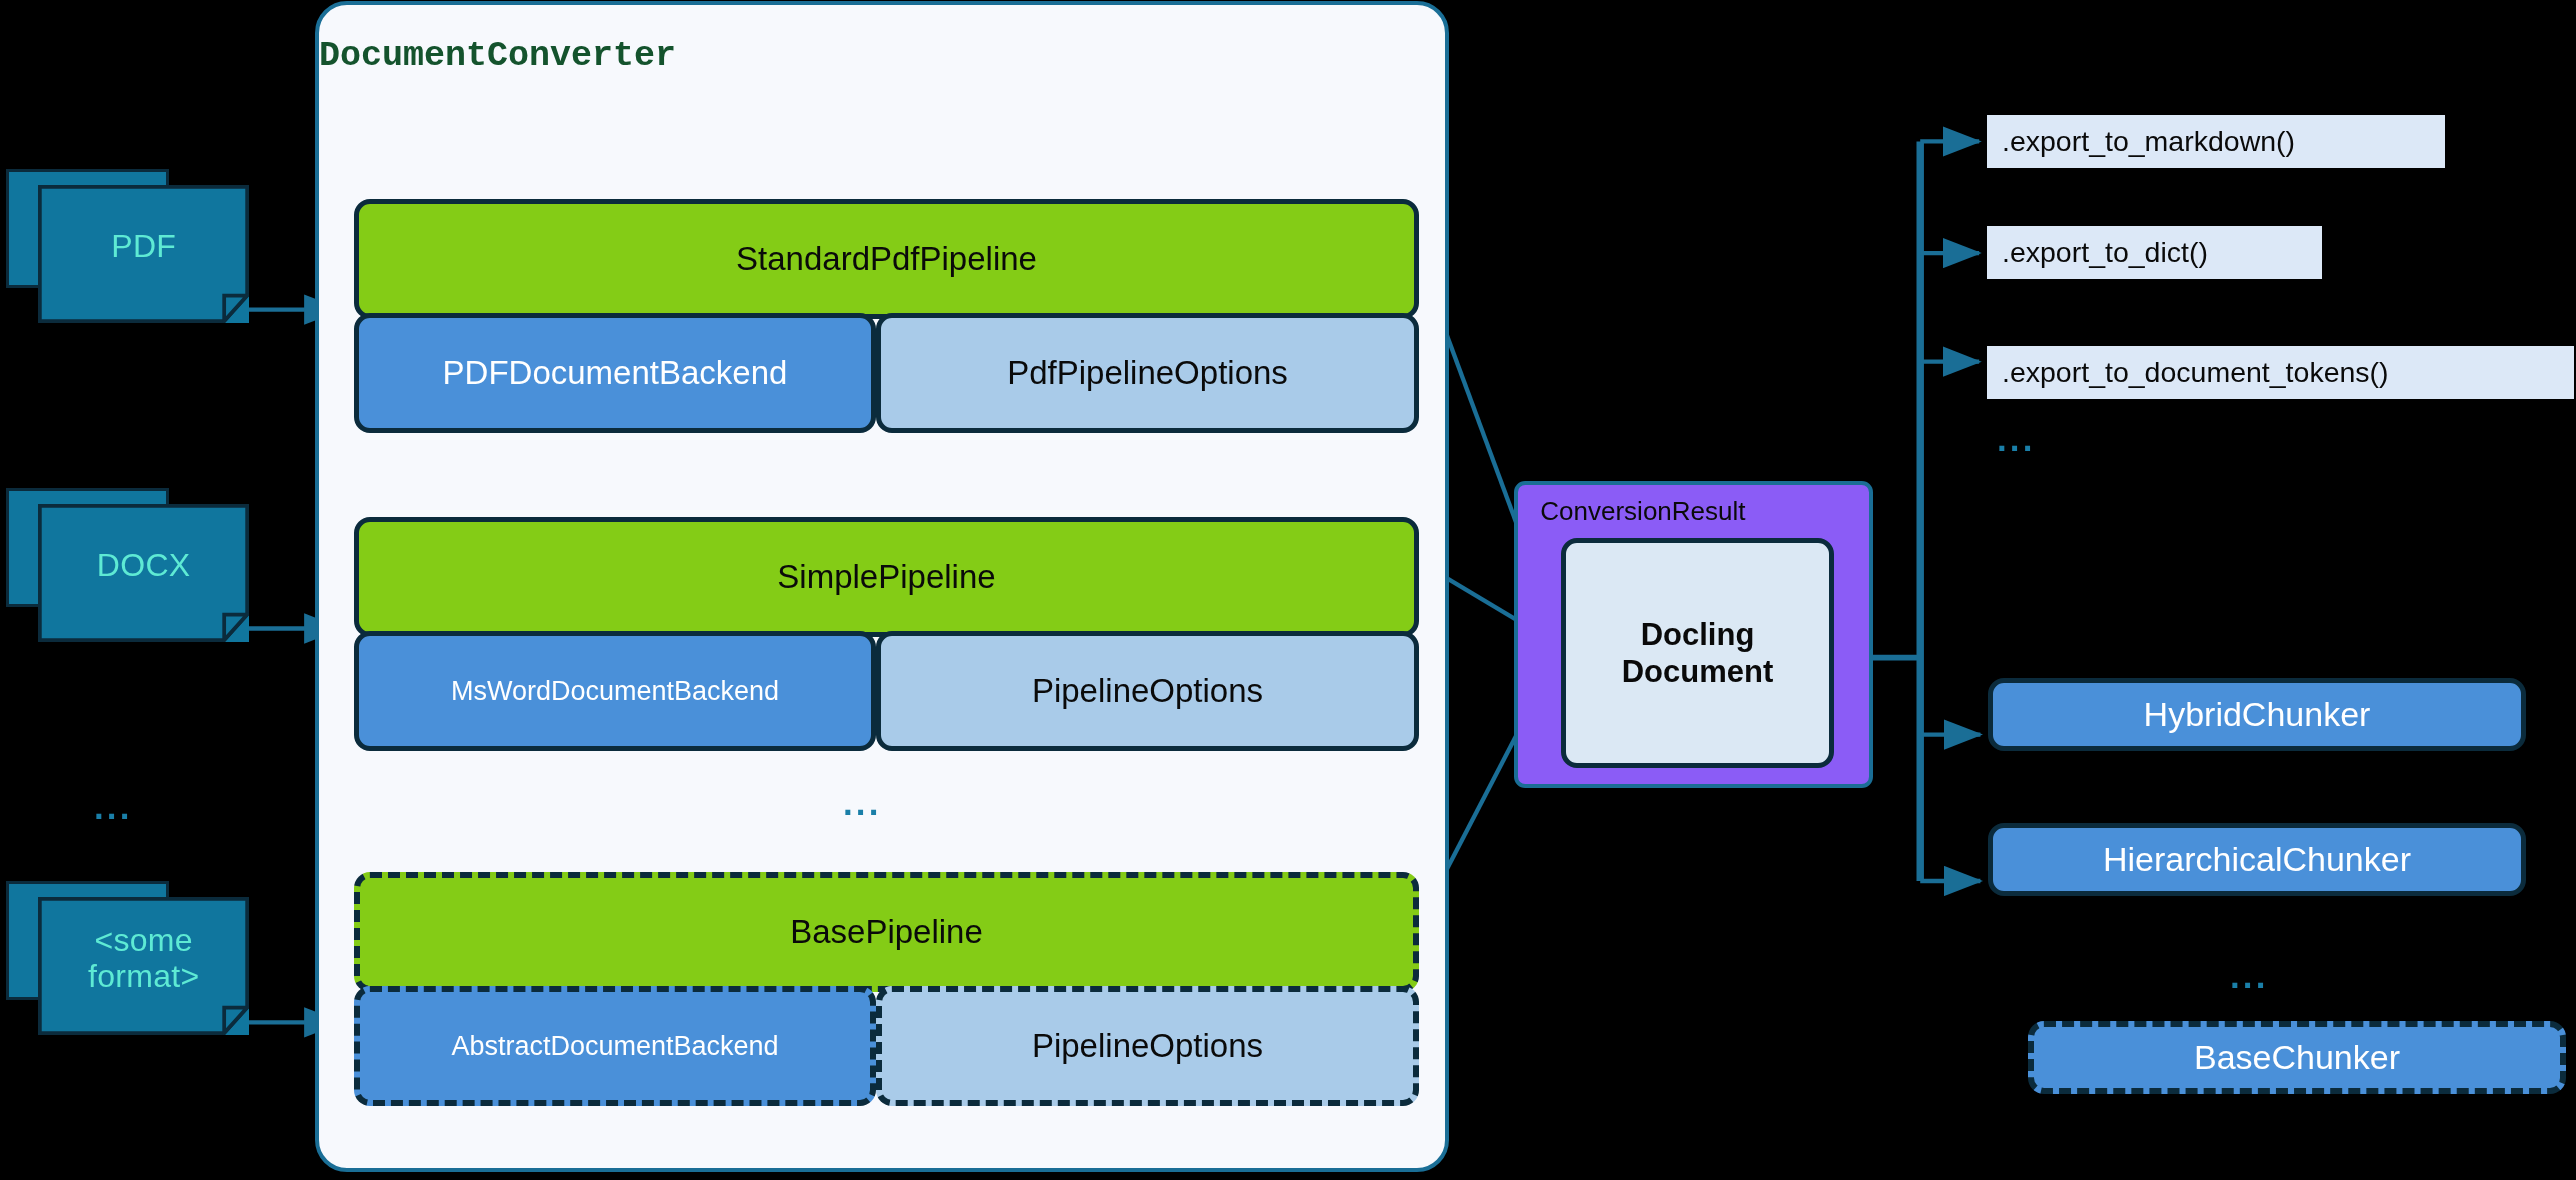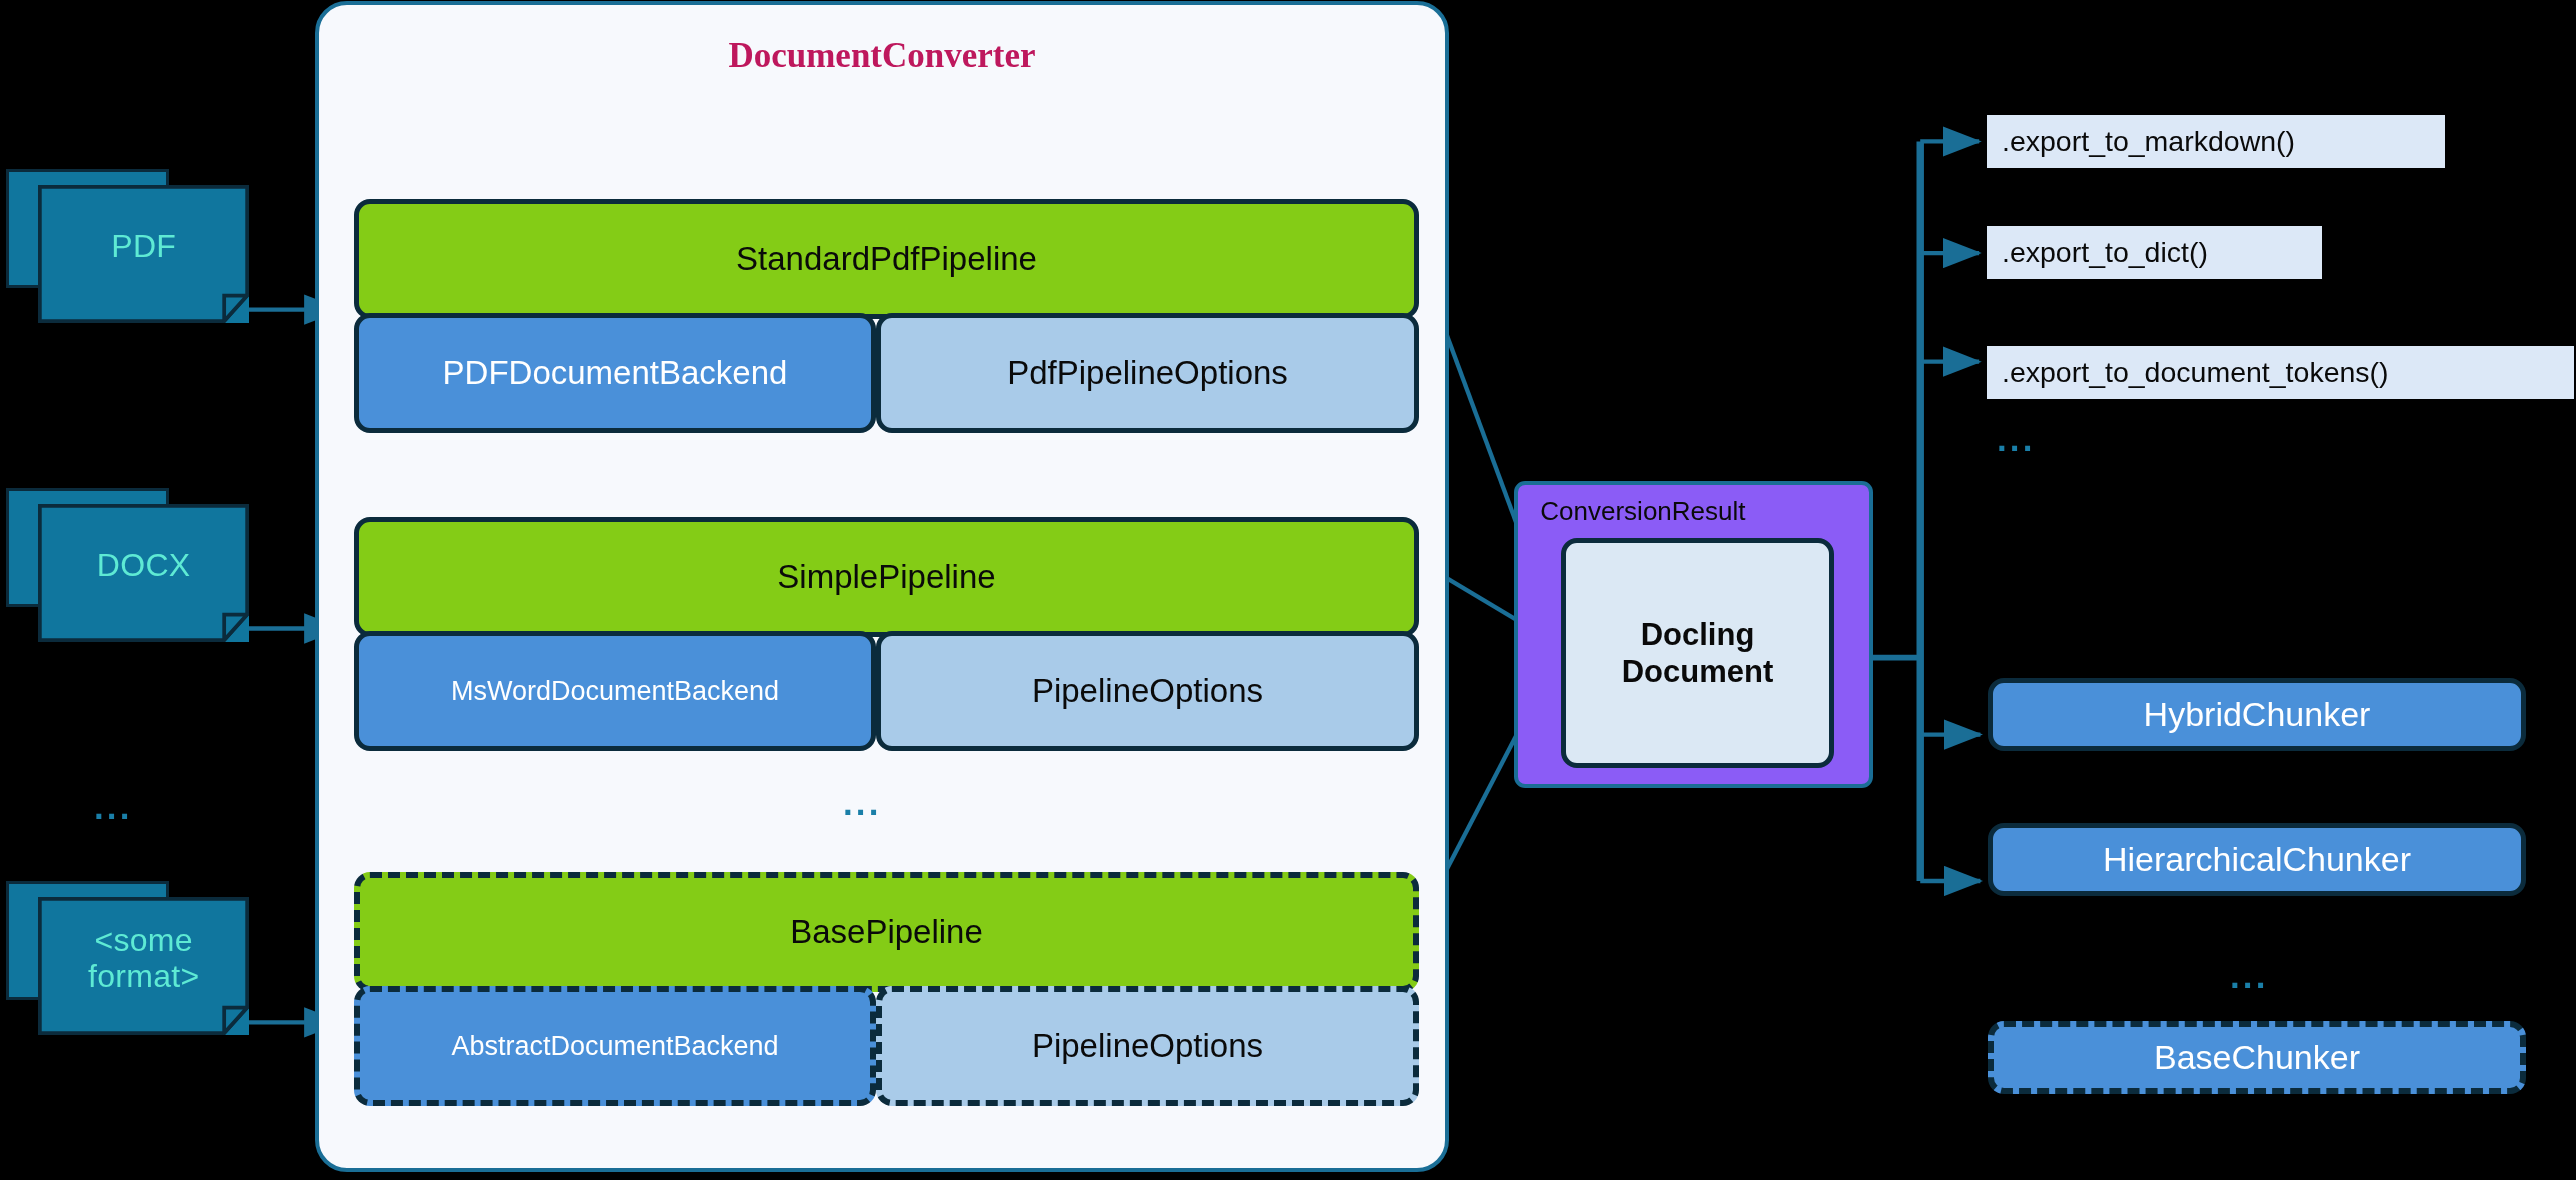--- a/index.html
+++ b/index.html
@@ -15,23 +15,23 @@
              border:3.7px solid #0b2b3c;box-sizing:border-box;}
   .doc .front{position:absolute;background:#10769e;box-sizing:border-box;}
   .doc .front svg{display:block;}
   .doc .lbl{position:absolute;display:flex;align-items:center;justify-content:center;
             color:#5eead4;text-align:center;line-height:1.12;font-size:32px;
             letter-spacing:0.3px;}
 
   
   #converter{position:absolute;background:#f7f9fd;border:4.3px solid #1a6e96;
              border-radius:32px;box-sizing:border-box;}
-  #converter-title{position:absolute;width:100%;text-align:center;
-                   font-weight:bold;font-size:35px;color:#be185d;
-                   font-family:Liberation Serif, serif;}
+  #converter-title{position:absolute;width:100%;
+                   font-weight:bold;font-size:35px;color:#14532d;
+                   font-family:Liberation Mono, monospace;}
 
   
   .pipe-group{position:absolute;}
   .pipe-head{position:absolute;left:0;top:0;background:#84cc16;
              border:5.6px solid #0b2b3c;border-radius:16px;box-sizing:border-box;
              display:flex;align-items:center;justify-content:center;
              font-size:33px;color:#0a0a0a;}
   .pipe-head.dashed{border-style:dashed;border-width:6.2px;}
   .pipe-sub{position:absolute;box-sizing:border-box;
             border:5.6px solid #0b2b3c;border-radius:16px;
@@ -58,21 +58,21 @@
   .export-arrow .shape{position:absolute;left:0;top:0;background:#dce8f7;}
   .export-arrow .txt{position:absolute;left:15px;top:0;height:100%;
                      display:flex;align-items:center;font-size:28.5px;color:#0a0a0a;
                      white-space:nowrap;}
 
   
   .chunker{position:absolute;background:#4a90d9;border:5.6px solid #0b2b3c;
            border-radius:16px;box-sizing:border-box;
            display:flex;align-items:center;justify-content:center;
            font-size:34px;color:#ffffff;white-space:nowrap;}
-  .chunker.dashed{border-style:dashed;border-width:6.2px;}
+  .chunker.dashed{border-style:dashed;border-width:6.2px;margin-left:40px;}
 
   
   .ellipsis{position:absolute;color:#1a7fa8;font-size:35px;font-weight:bold;
             letter-spacing:3.1px;line-height:1;white-space:nowrap;}
 </style>
 </head>
 <body>
 
 <div id="stage">
 

